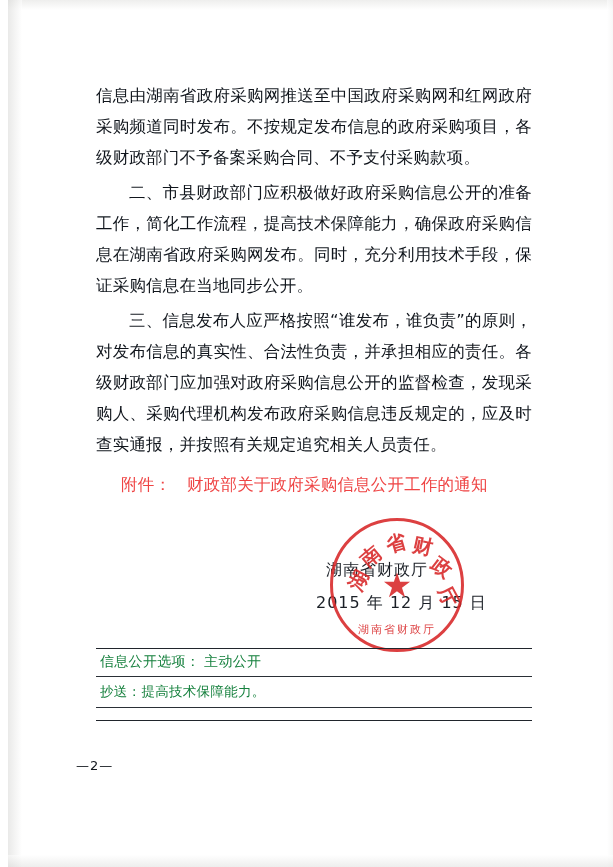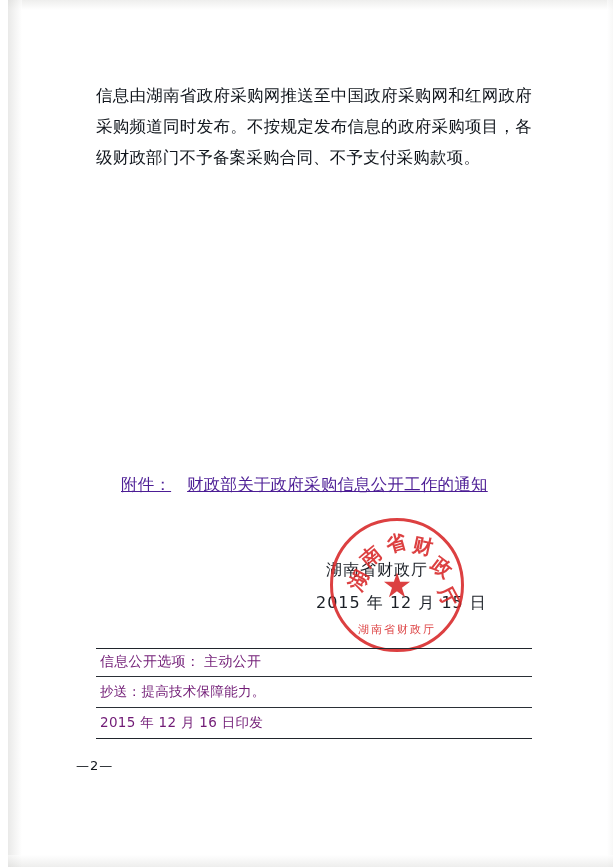--- a/index.html
+++ b/index.html
@@ -70,24 +70,23 @@
   .para.indent {
     text-indent: 33px;
   }
   .attachment {
     position: absolute;
     left: 113px;
     top: 470px;
     width: 420px;
     font-size: 16.5px;
     line-height: 30px;
-    color: #4c1d95;
+    color: #ef4444;
     letter-spacing: 0.2px;
     white-space: nowrap;
-    text-decoration: underline;
   }
   .attachment .label {
     margin-right: 16px;
   }
 
   
   .sign-block {
     position: absolute;
     left: 300px;
     top: 560px;
@@ -165,21 +164,21 @@
     height: 1px;
     background: #20252c;
     width: 100%;
   }
   .rule.thin { background: #2a2f36; }
   .footer-row {
     display: flex;
     align-items: center;
     justify-content: space-between;
     font-size: 13.5px;
-    color: #701a75;
+    color: #15803d;
     padding: 6px 4px 6px 4px;
     letter-spacing: 0.3px;
   }
   .footer-row .left { white-space: nowrap; }
   .footer-row .right { white-space: nowrap; padding-right: 20px; }
   .footer-row.first {
     font-size: 14px;
     padding-top: 4px;
     padding-bottom: 5px;
   }
@@ -200,20 +199,22 @@
 
 <div class="page">
 
   <div class="scan-edge-top"></div>
   <div class="scan-edge-left"></div>
   <div class="scan-edge-right"></div>
   <div class="scan-edge-bottom"></div>
 
   <div class="body-area">
     <p class="para">信息由湖南省政府采购网推送至中国政府采购网和红网政府采购频道同时发布。不按规定发布信息的政府采购项目，各级财政部门不予备案采购合同、不予支付采购款项。</p>
+    <p class="para indent">二、市县财政部门应积极做好政府采购信息公开的准备工作，简化工作流程，提高技术保障能力，确保政府采购信息在湖南省政府采购网发布。同时，充分利用技术手段，保证采购信息在当地同步公开。</p>
+    <p class="para indent">三、信息发布人应严格按照“谁发布，谁负责”的原则，对发布信息的真实性、合法性负责，并承担相应的责任。各级财政部门应加强对政府采购信息公开的监督检查，发现采购人、采购代理机构发布政府采购信息违反规定的，应及时查实通报，并按照有关规定追究相关人员责任。</p>
   </div>
 
   <div class="attachment">
     <span class="label">附件：</span><span class="title">财政部关于政府采购信息公开工作的通知</span>
   </div>
 
   <div class="sign-block">
     <div class="sign-org">湖南省财政厅</div>
     <div class="sign-date">2015 年 12 月 15 日</div>
   </div>
@@ -237,20 +238,19 @@
       <div class="left">
         <span class="disclosure-label">信息公开选项：</span><span class="disclosure-value">主动公开</span>
       </div>
     </div>
     <div class="rule thin"></div>
     <div class="footer-row">
       <div class="left">抄送：提高技术保障能力。</div>
     </div>
     <div class="rule thin"></div>
     <div class="footer-row">
-      <div class="right">2015 年 12 月 16 日印发</div>
     </div>
     <div class="rule"></div>
   </div>
 
   <div class="page-number">—2—</div>
 
 </div>
 
 </body></html>

